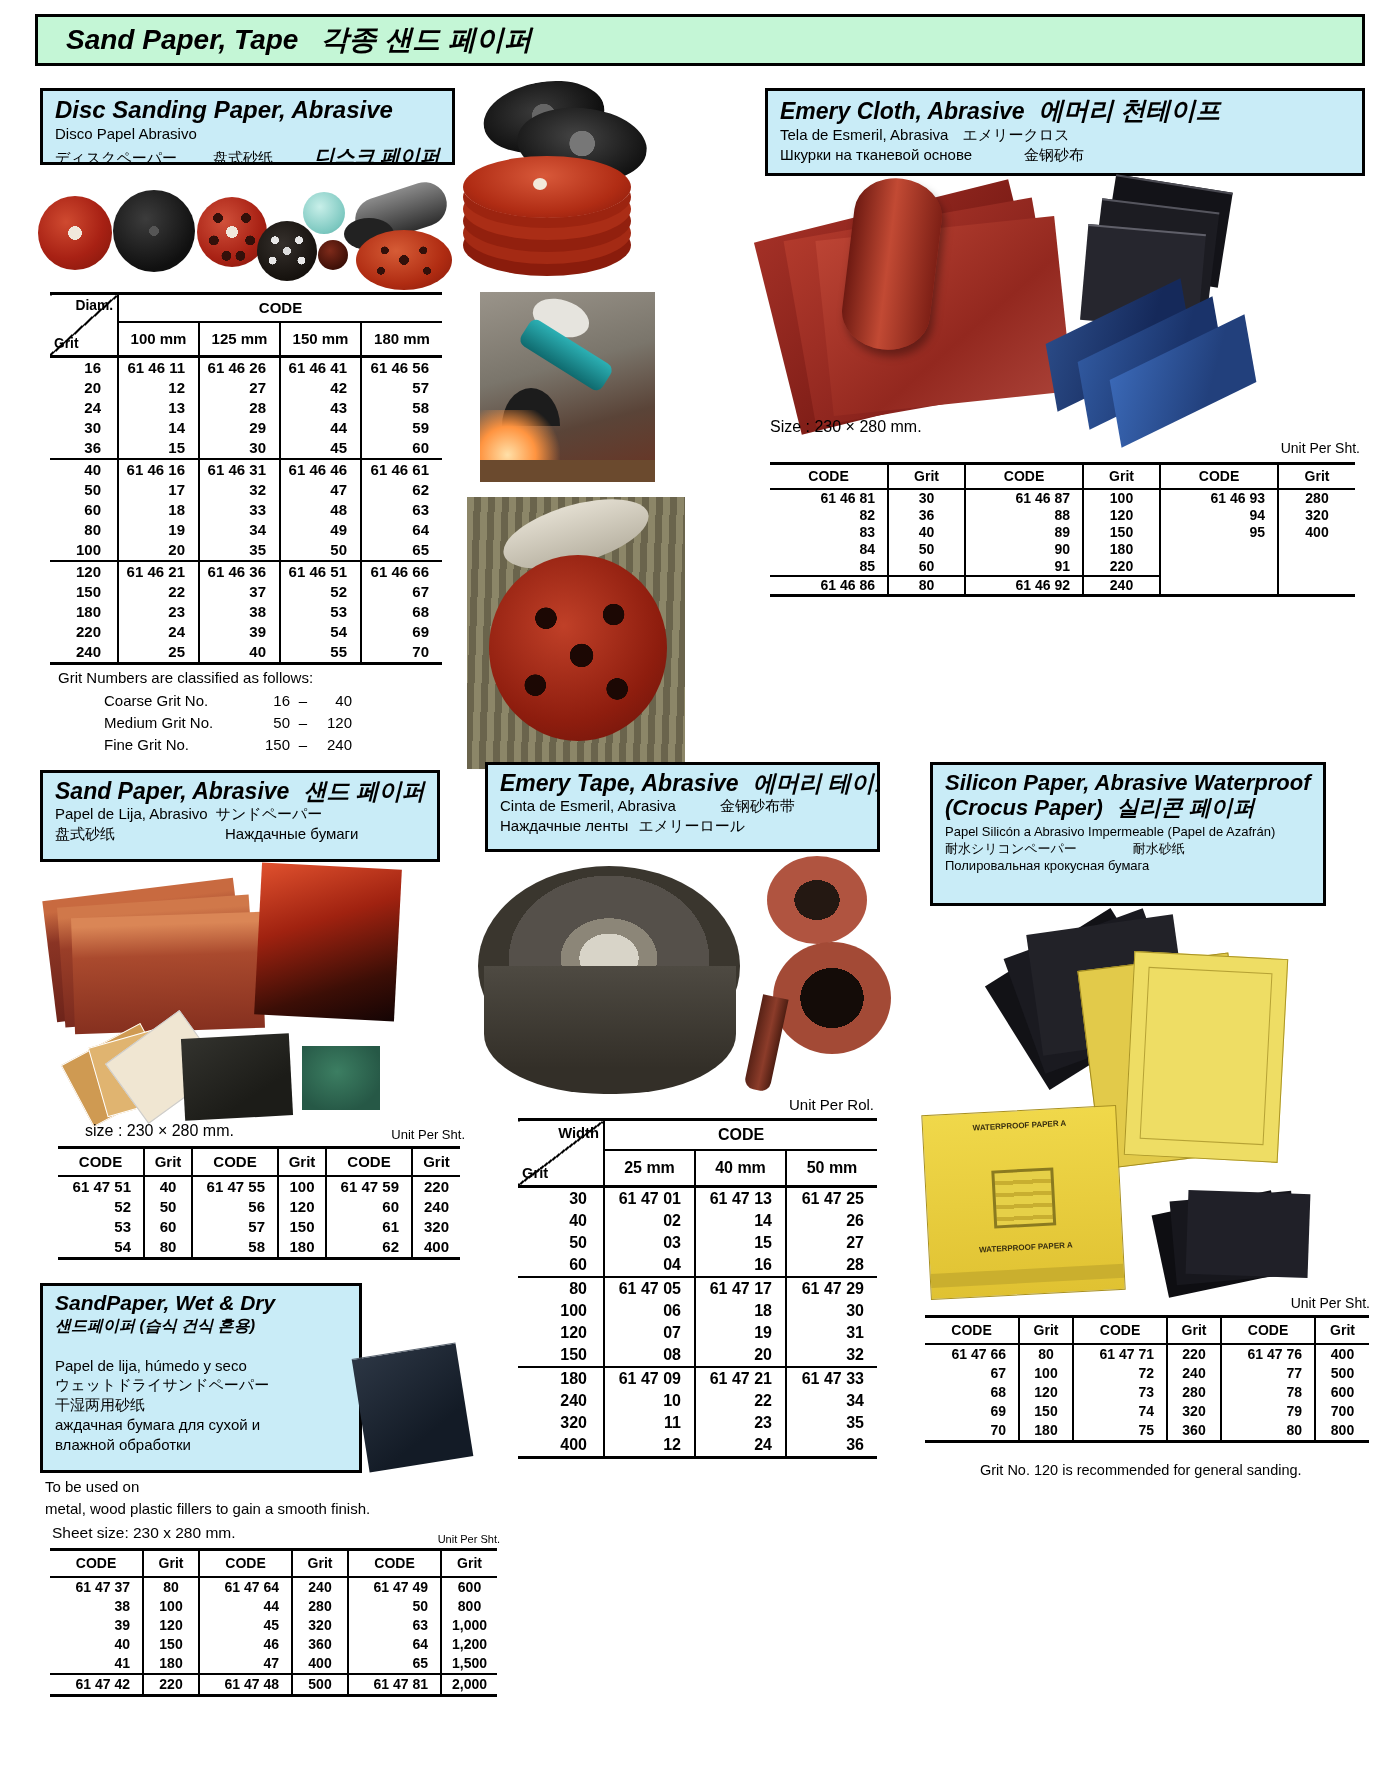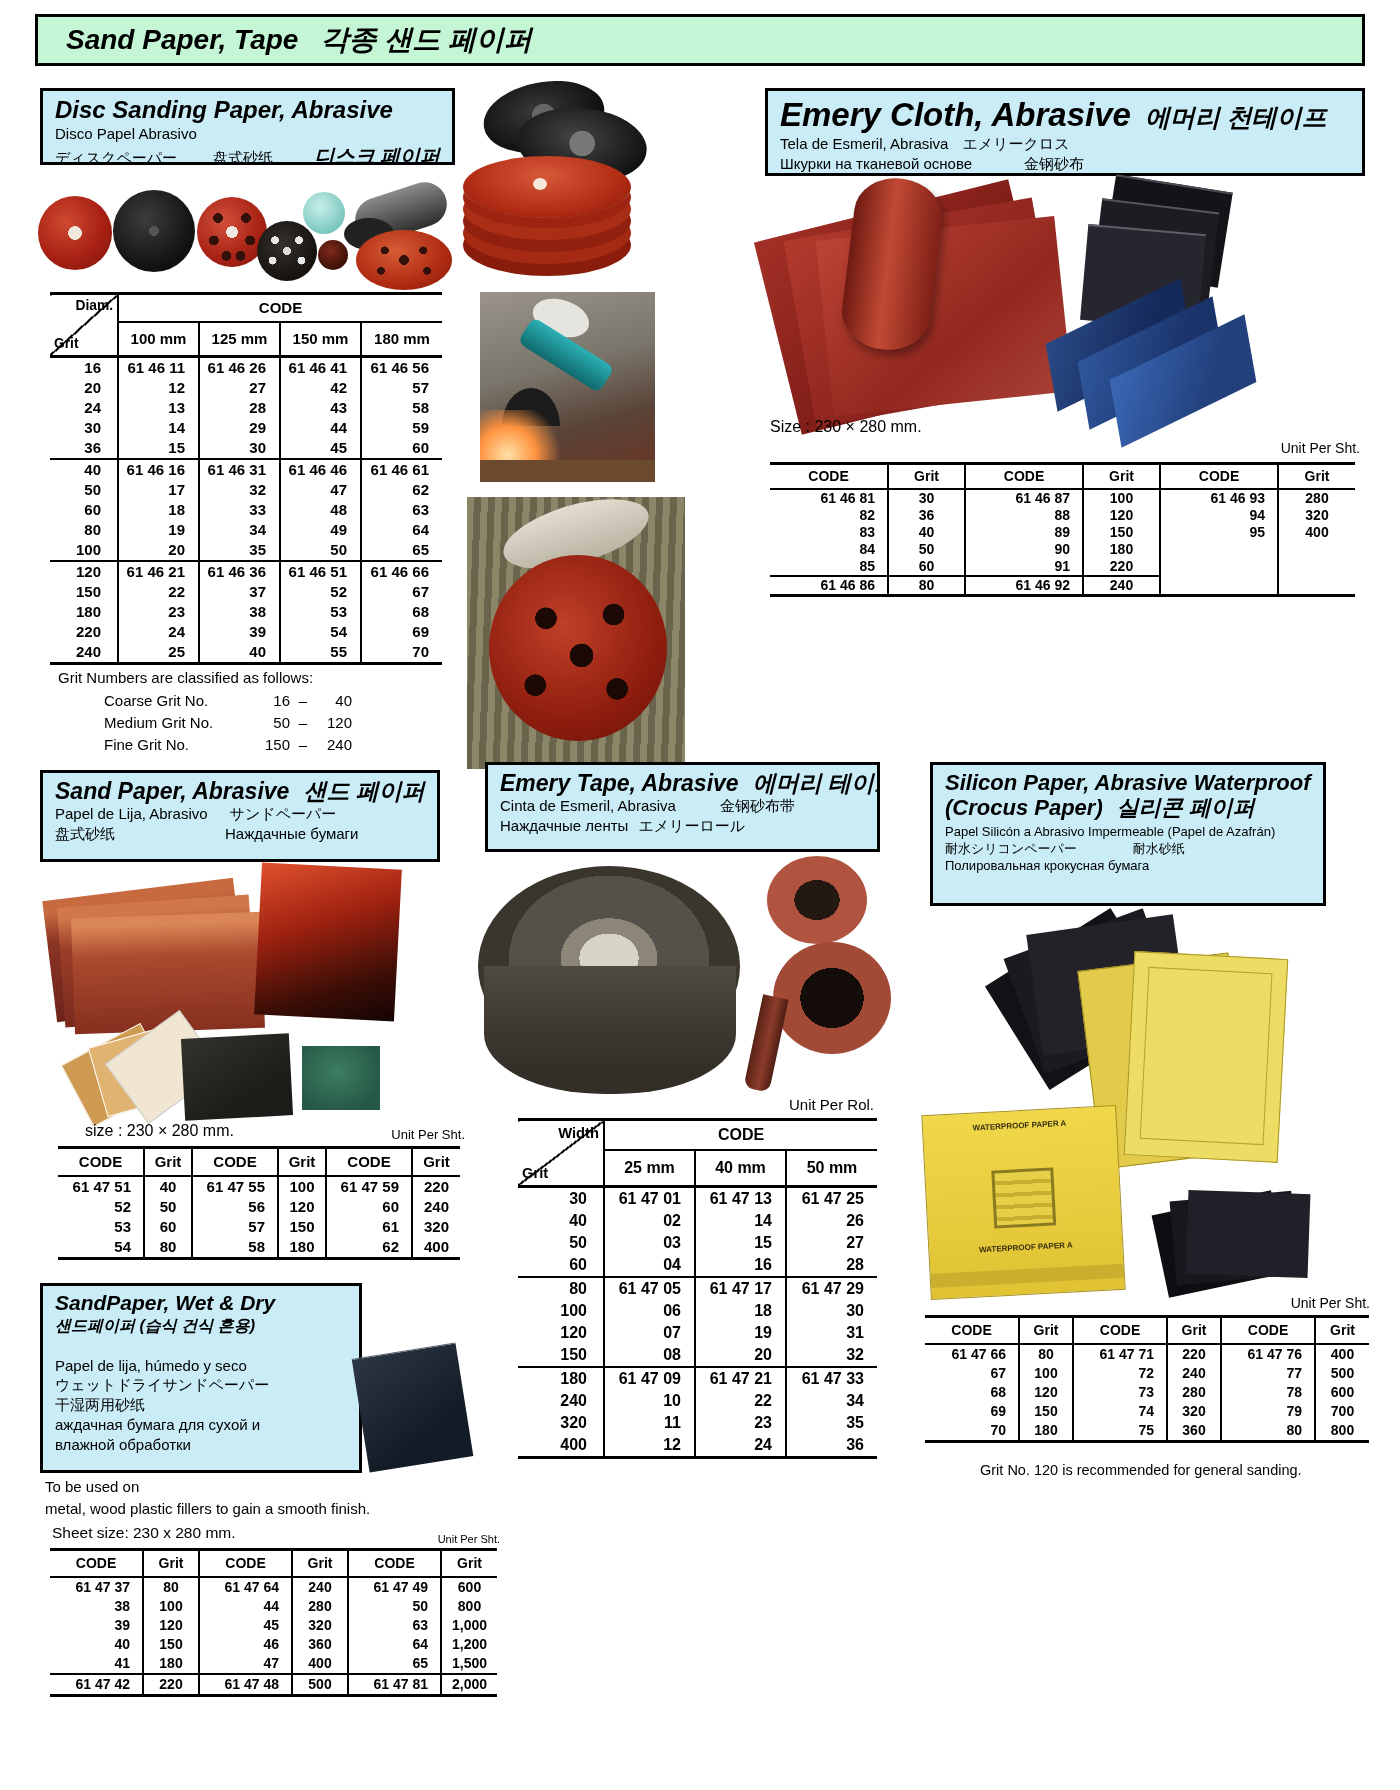--- a/index.html
+++ b/index.html
@@ -267,21 +267,21 @@
     <div class="sh" style="left:0;top:168px;width:175px;height:22px;background:#6b4a2e"></div>
   </div>
 
   <div class="sh" style="left:467px;top:497px;width:218px;height:272px;background:repeating-linear-gradient(92deg,#8c8668 0 7px,#6a644c 7px 14px)">
     <div class="sh" style="left:34px;top:8px;width:150px;height:58px;border-radius:50%;transform:rotate(-16deg);background:linear-gradient(#e2ddd0,#b8b2a2)"></div>
     <div class="sh" style="left:22px;top:58px;width:178px;height:186px;border-radius:50%;background:radial-gradient(circle 12px at 52% 54%,#1c0804 96%,transparent),radial-gradient(circle 11px at 32% 34%,#1c0804 96%,transparent),radial-gradient(circle 11px at 70% 32%,#1c0804 96%,transparent),radial-gradient(circle 11px at 26% 70%,#1c0804 96%,transparent),radial-gradient(circle 11px at 72% 72%,#1c0804 96%,transparent),radial-gradient(circle at 42% 38%,#c04028,#8e1d0e 62%,#66120a)"></div>
   </div>
 
   <div class="hdr-box" style="left:765px;top:88px;width:600px;height:88px">
     <div class="hdr-title-row">
-      <span class="hdr-title" style="font-size:33px">Emery Cloth, Abrasive</span>
+      <span class="hdr-title" style="font-size:23px">Emery Cloth, Abrasive</span>
       <span class="hdr-title" style="font-size:25px">에머리 천테이프</span>
     </div>
     <div class="sub subrow" style="gap:14px">
       <span>Tela de Esmeril, Abrasiva</span>
       <span>エメリークロス</span>
     </div>
     <div class="sub subrow" style="gap:52px">
       <span>Шкурки на тканевой основе</span>
       <span>金钢砂布</span>
     </div>
@@ -367,21 +367,21 @@
           <td class="grit-cell"></td>
         </tr>
       </tbody>
     </table>
 
   <div class="hdr-box" style="left:40px;top:770px;width:400px;height:92px">
     <div class="hdr-title-row">
       <span class="hdr-title">Sand Paper, Abrasive</span>
       <span class="hdr-title">샌드 페이퍼</span>
     </div>
-    <div class="sub subrow" style="gap:22px">
+    <div class="sub subrow" style="gap:8px">
       <span>Papel de Lija, Abrasivo</span>
       <span>サンドペーパー</span>
     </div>
     <div class="sub subrow" style="gap:110px">
       <span>盘式砂纸</span>
       <span>Наждачные бумаги</span>
     </div>
   </div>
 
   <div class="sh" style="left:45px;top:863px;width:215px;height:170px">

